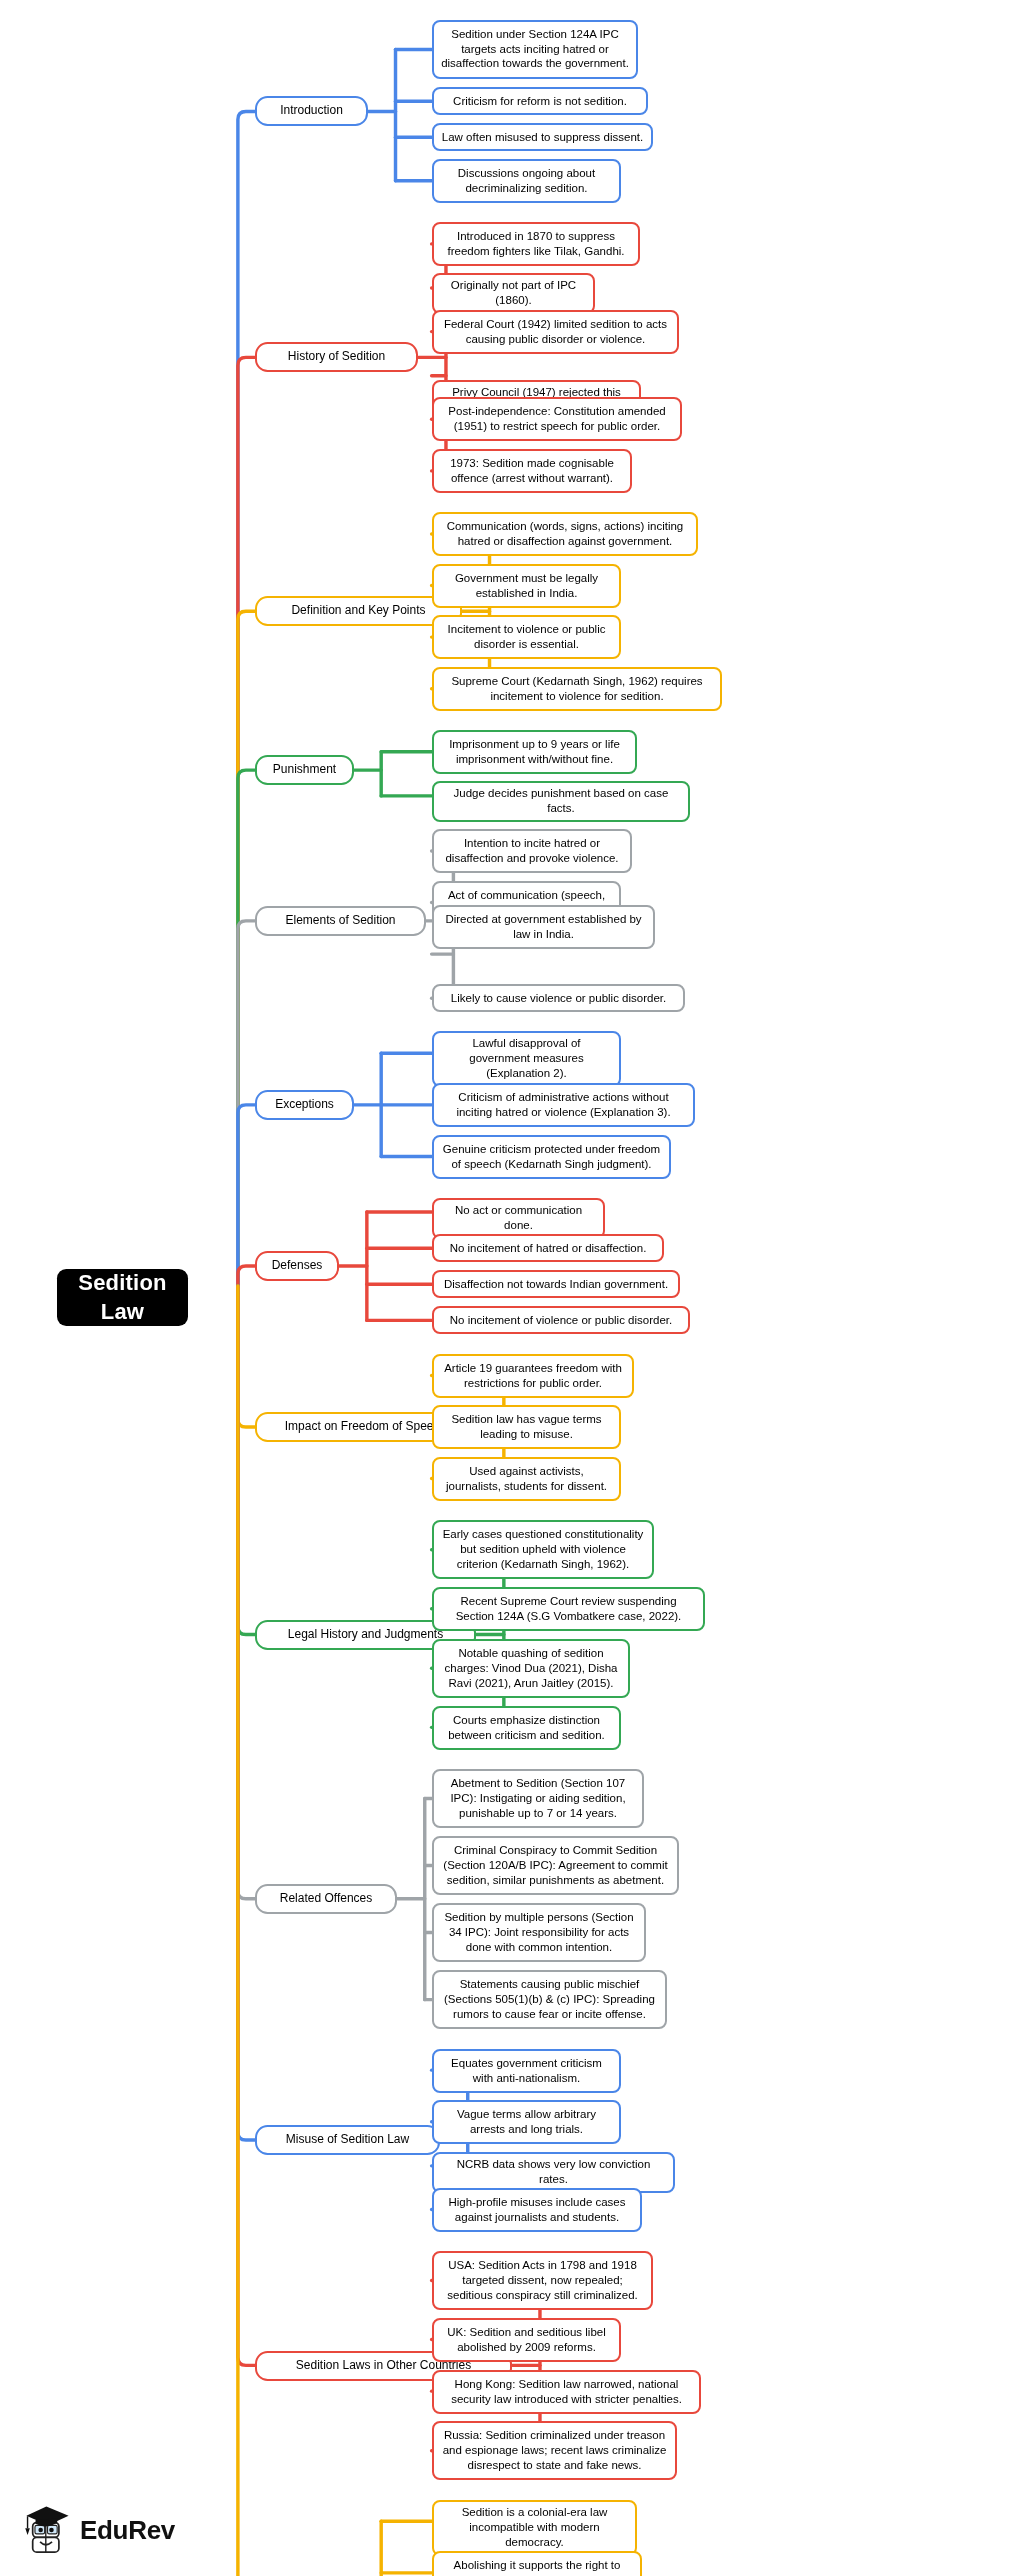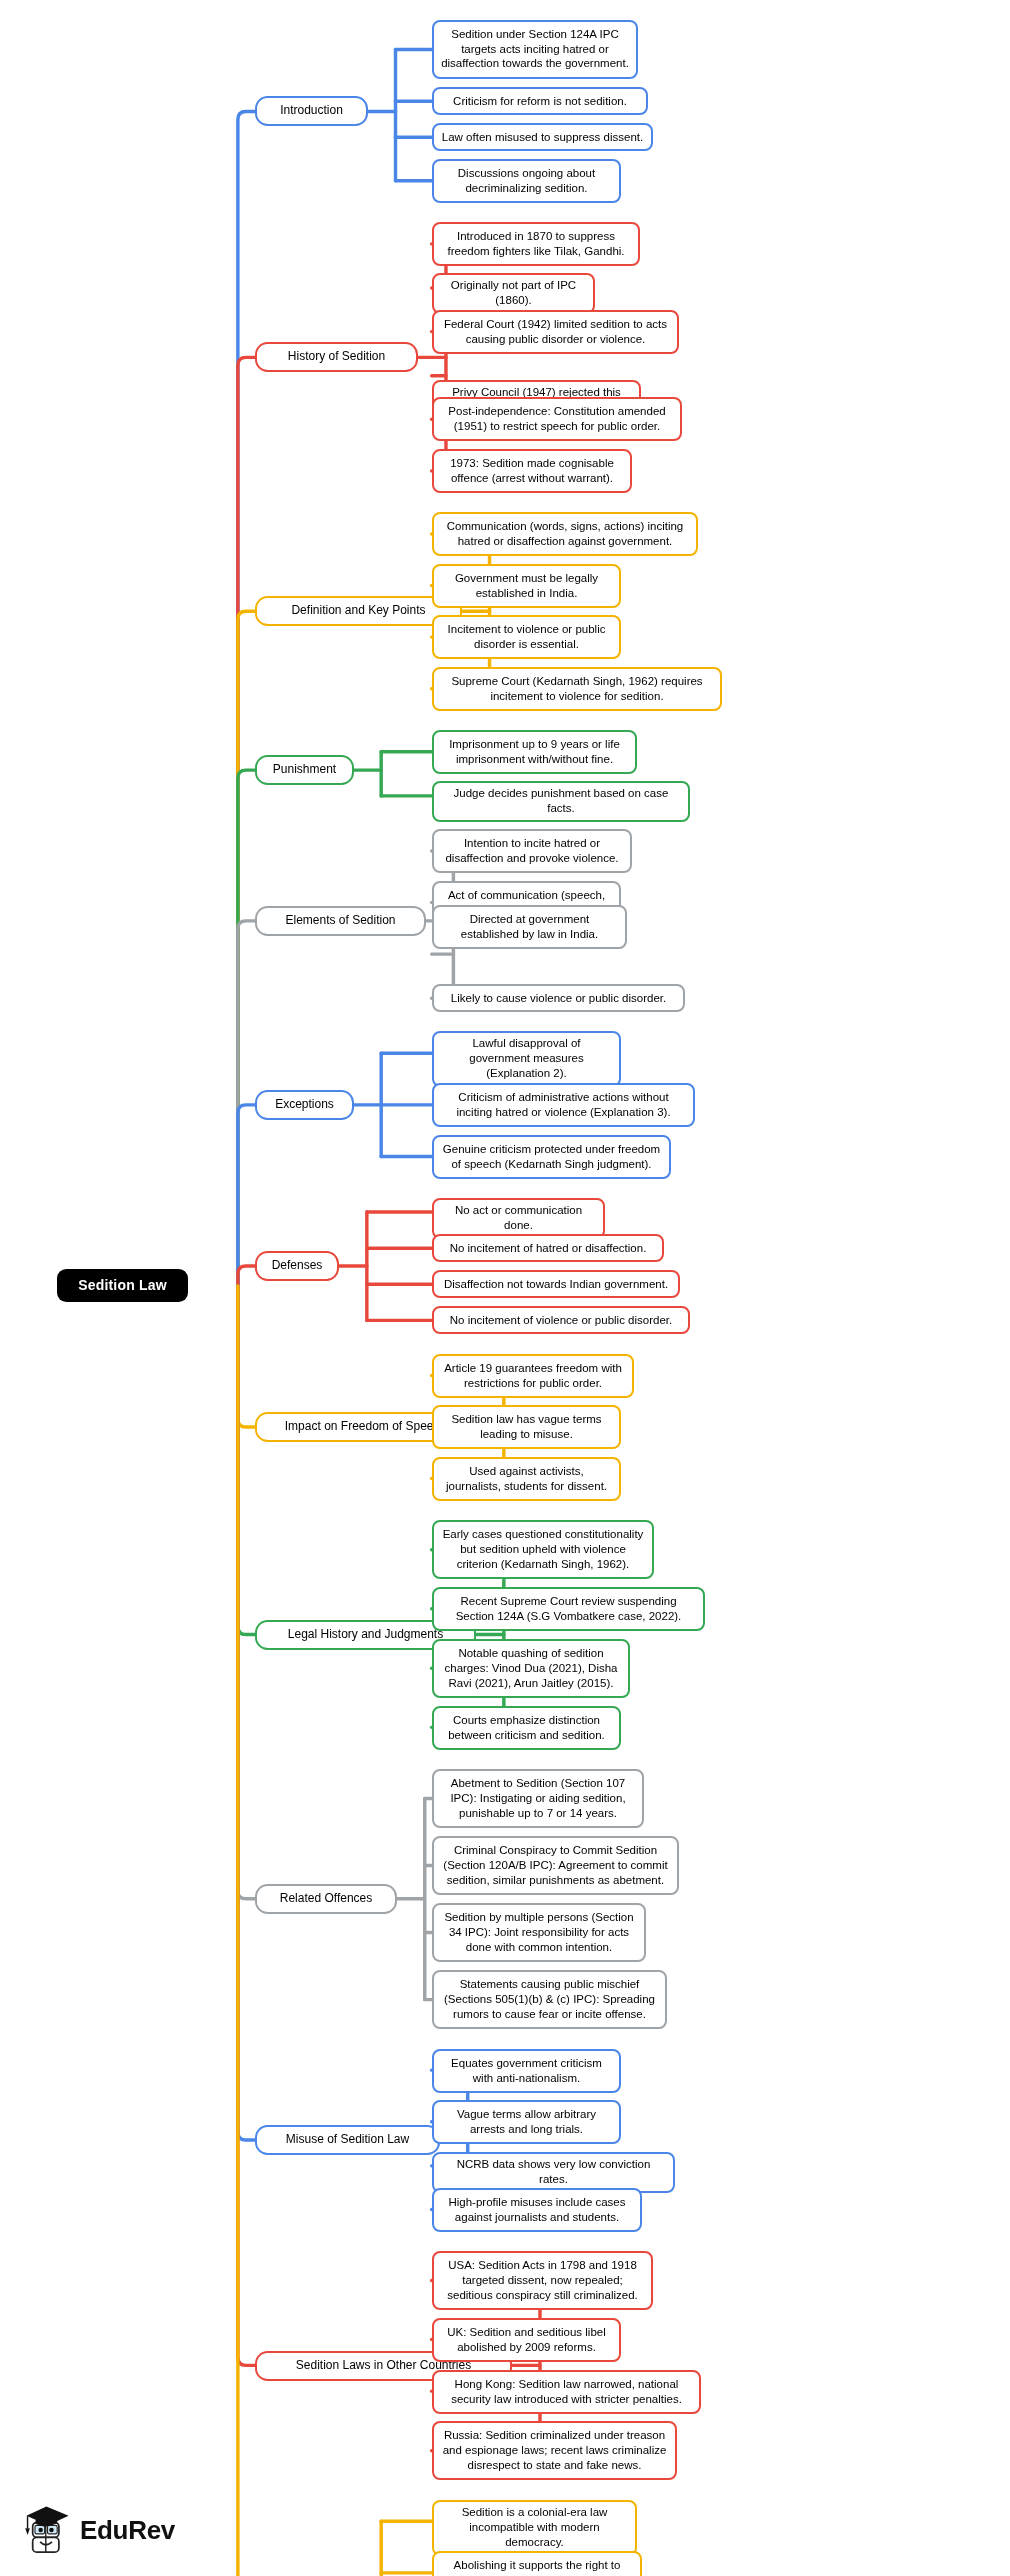--- a/index.html
+++ b/index.html
@@ -1,21 +1,21 @@
 <!DOCTYPE html>
 <html style="font-size:9.2px"><head>
 <meta charset="utf-8">
 <style>
   html,body{margin:0;padding:0;background:#ffffff;}
   body{font-family:"Liberation Sans", sans-serif;}
   #canvas{position:relative;width:1010px;height:2576px;background:#ffffff;overflow:hidden;}
   #wires{position:absolute;left:0;top:0;width:1010px;height:2576px;pointer-events:none;}
   .node{position:absolute;box-sizing:border-box;display:flex;align-items:center;justify-content:center;
         text-align:center;background:#ffffff;border-style:solid;color:#000000;line-height:1.30;}
-  .root{background:#000000;color:#ffffff;border:none;border-radius:9.2px;font-size:14px;font-weight:bold;
+  .root{background:#000000;color:#ffffff;border:none;border-radius:9.2px;font-size:22px;font-weight:bold;
         letter-spacing:0.2px;}
   .branch{border-width:2.9px;border-radius:12.6px;font-size:12px;padding:2.3px 8px;}
   .leaf{border-width:2.9px;border-radius:8px;font-size:11.5px;padding:3.4px 6.9px;}
   .logo{position:absolute;display:flex;align-items:center;gap:8px;}
   .logo-text{font-size:26px;font-weight:bold;color:#111111;letter-spacing:-0.3px;}
 </style>
 </head>
 <body>
 
 <div id="canvas">
@@ -173,21 +173,21 @@
       </div>
       <div class="node branch" style="left: 255px; top: 906px; width: 171px; min-height: 30px; border-color: rgb(159, 164, 168);">
         <span>Elements of Sedition</span>
       </div>
       <div class="node leaf" style="left: 432px; top: 829px; width: 200px; min-height: 44px; border-color: rgb(159, 164, 168);">
         <span>Intention to incite hatred or disaffection and provoke violence.</span>
       </div>
       <div class="node leaf" style="left: 432px; top: 881px; width: 189px; min-height: 44px; border-color: rgb(159, 164, 168);">
         <span>Act of communication (speech, writing, posters, videos).</span>
       </div>
-      <div class="node leaf" style="left: 432px; top: 905px; width: 195px; min-height: 44px; border-color: rgb(159, 164, 168);">
+      <div class="node leaf" style="left: 432px; top: 905px; width: 223px; min-height: 44px; border-color: rgb(159, 164, 168);">
         <span>Directed at government established by law in India.</span>
       </div>
       <div class="node leaf" style="left: 432px; top: 984px; width: 253px; min-height: 28px; border-color: rgb(159, 164, 168);">
         <span>Likely to cause violence or public disorder.</span>
       </div>
       <div class="node branch" style="left: 255px; top: 1090px; width: 99px; min-height: 30px; border-color: rgb(74, 134, 232);">
         <span>Exceptions</span>
       </div>
       <div class="node leaf" style="left: 432px; top: 1031px; width: 189px; min-height: 44px; border-color: rgb(74, 134, 232);">
         <span>Lawful disapproval of government measures (Explanation 2).</span>

